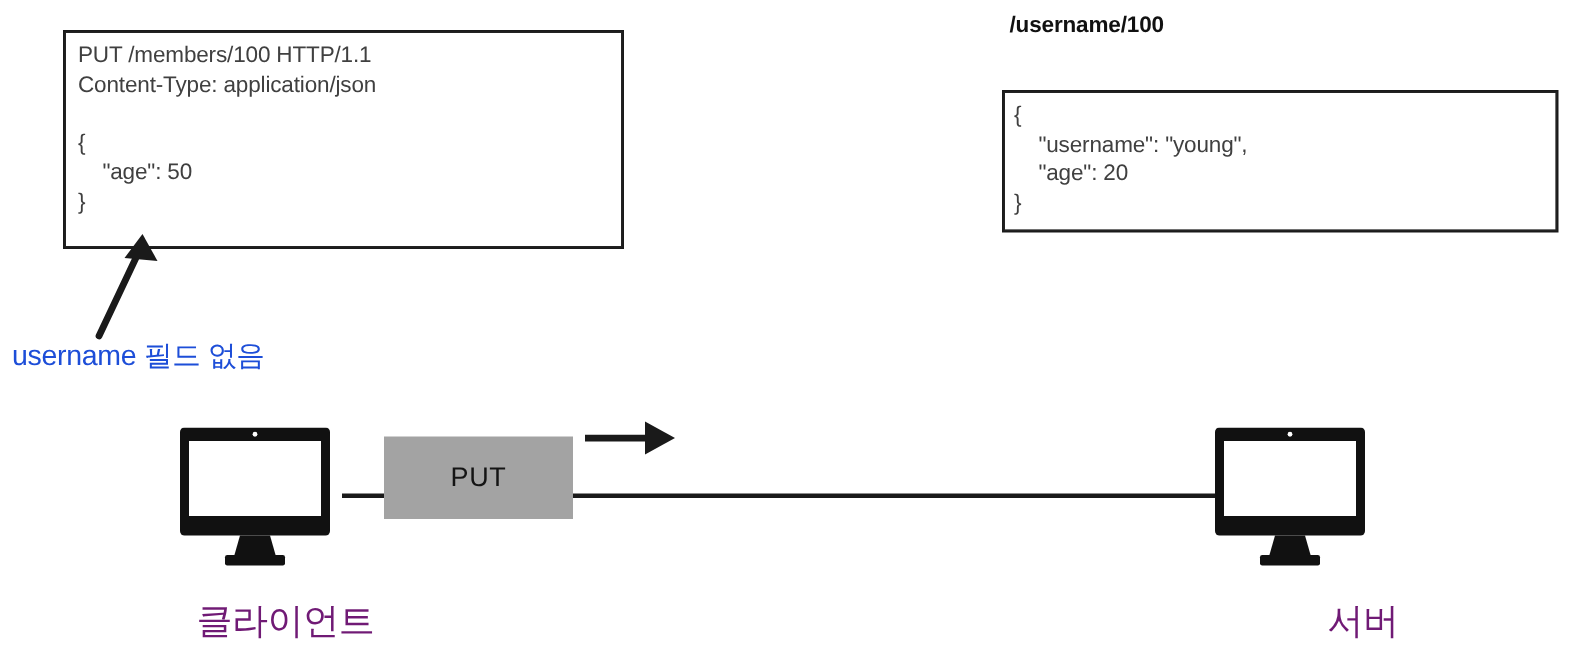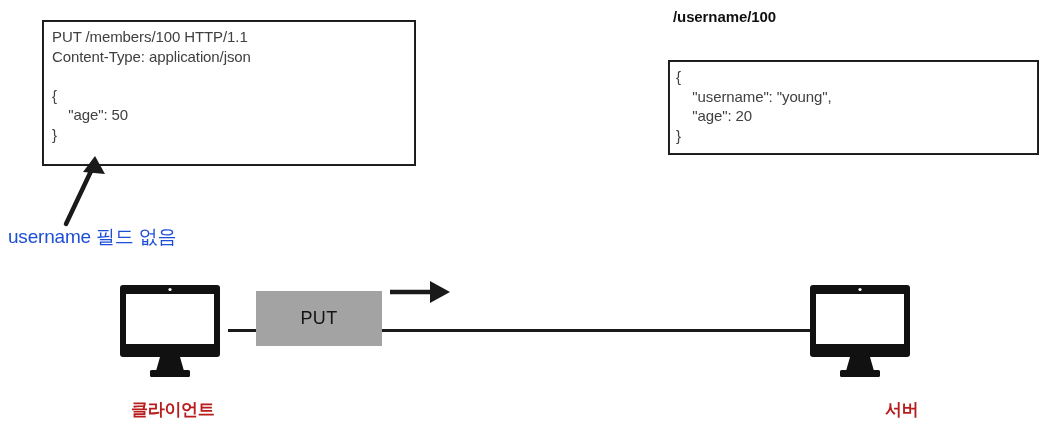--- a/index.html
+++ b/index.html
@@ -87,25 +87,24 @@
     background: #1a1a1a;
   }
 
   
   .monitor { position: absolute; width: 104px; height: 96px; }
   #client-monitor { left: 118px; top: 285px; }
   #server-monitor { left: 808px; top: 285px; }
 
   .device-label {
     position: absolute;
-    font-size: 17px;
-    color: #b91c1c;
+    font-size: 24px;
+    color: #701a75;
     letter-spacing: -0.3px;
     white-space: nowrap;
-    font-weight: bold;
   }
   #client-label { left: 131px; top: 398px; }
   #server-label { left: 853px; top: 398px; margin-left: 32px; }
 
   
   #put-badge {
     position: absolute;
     left: 256px;
     top: 263px;
     width: 126px;

